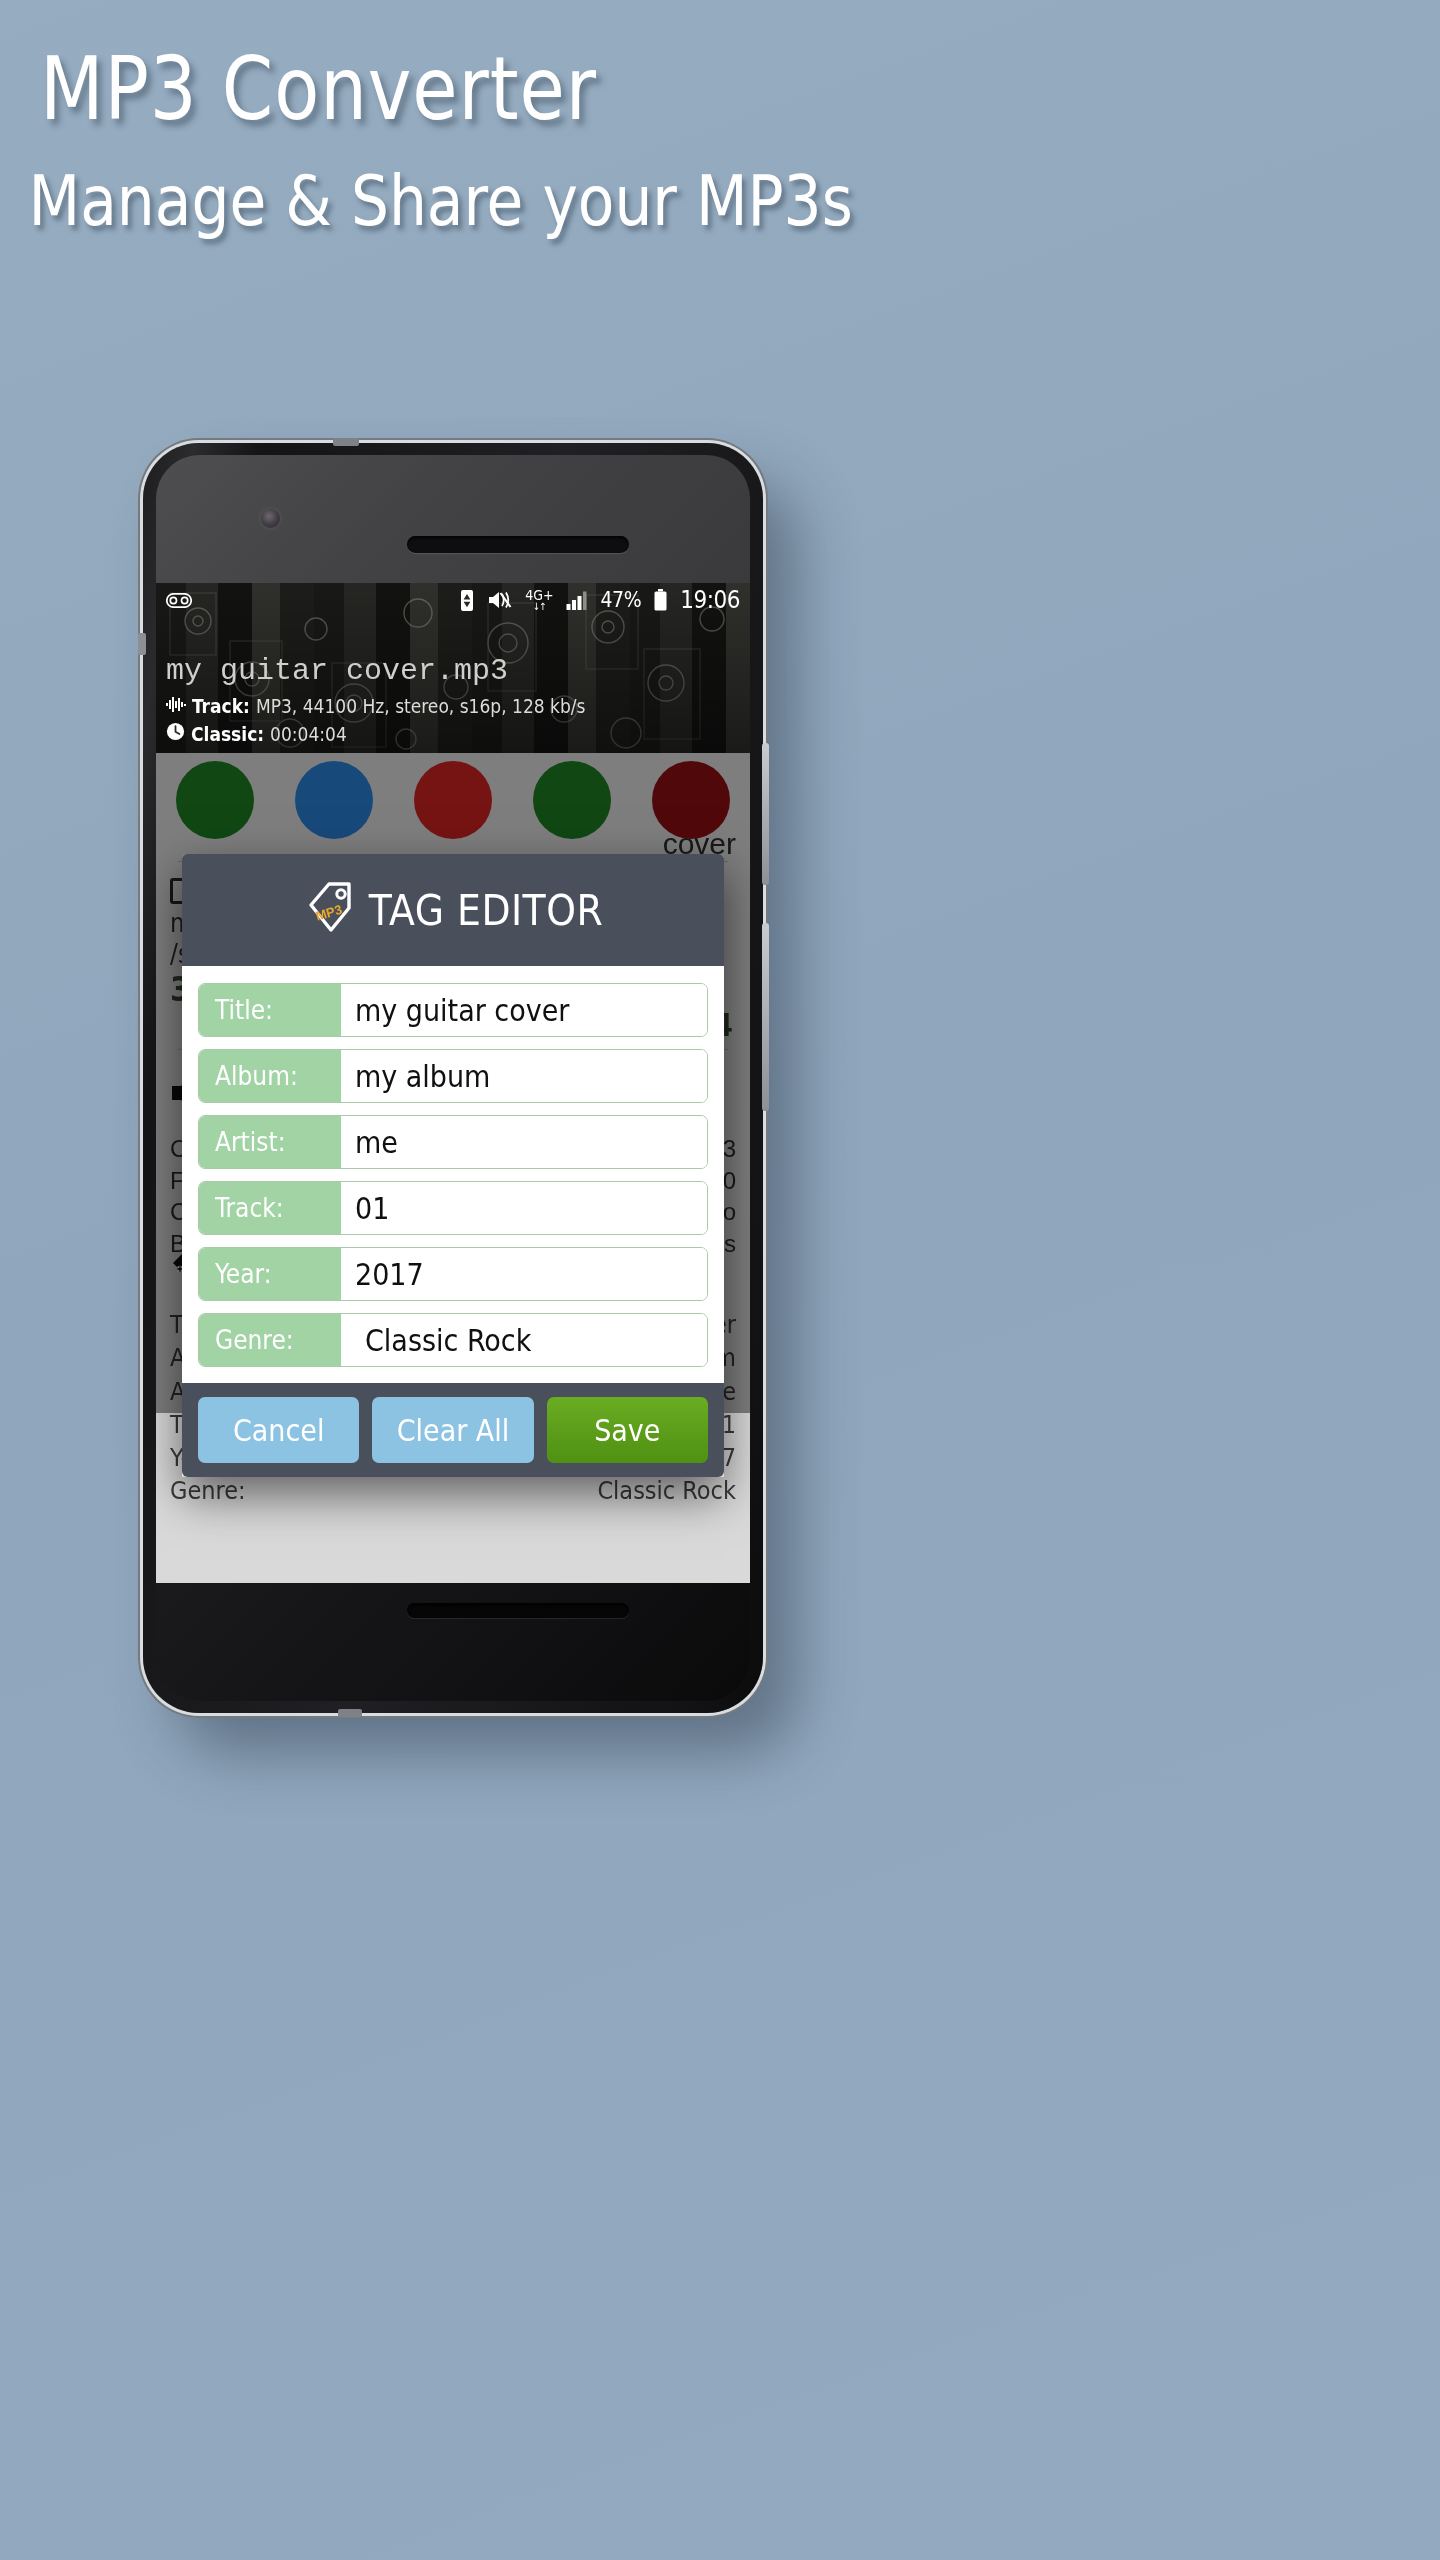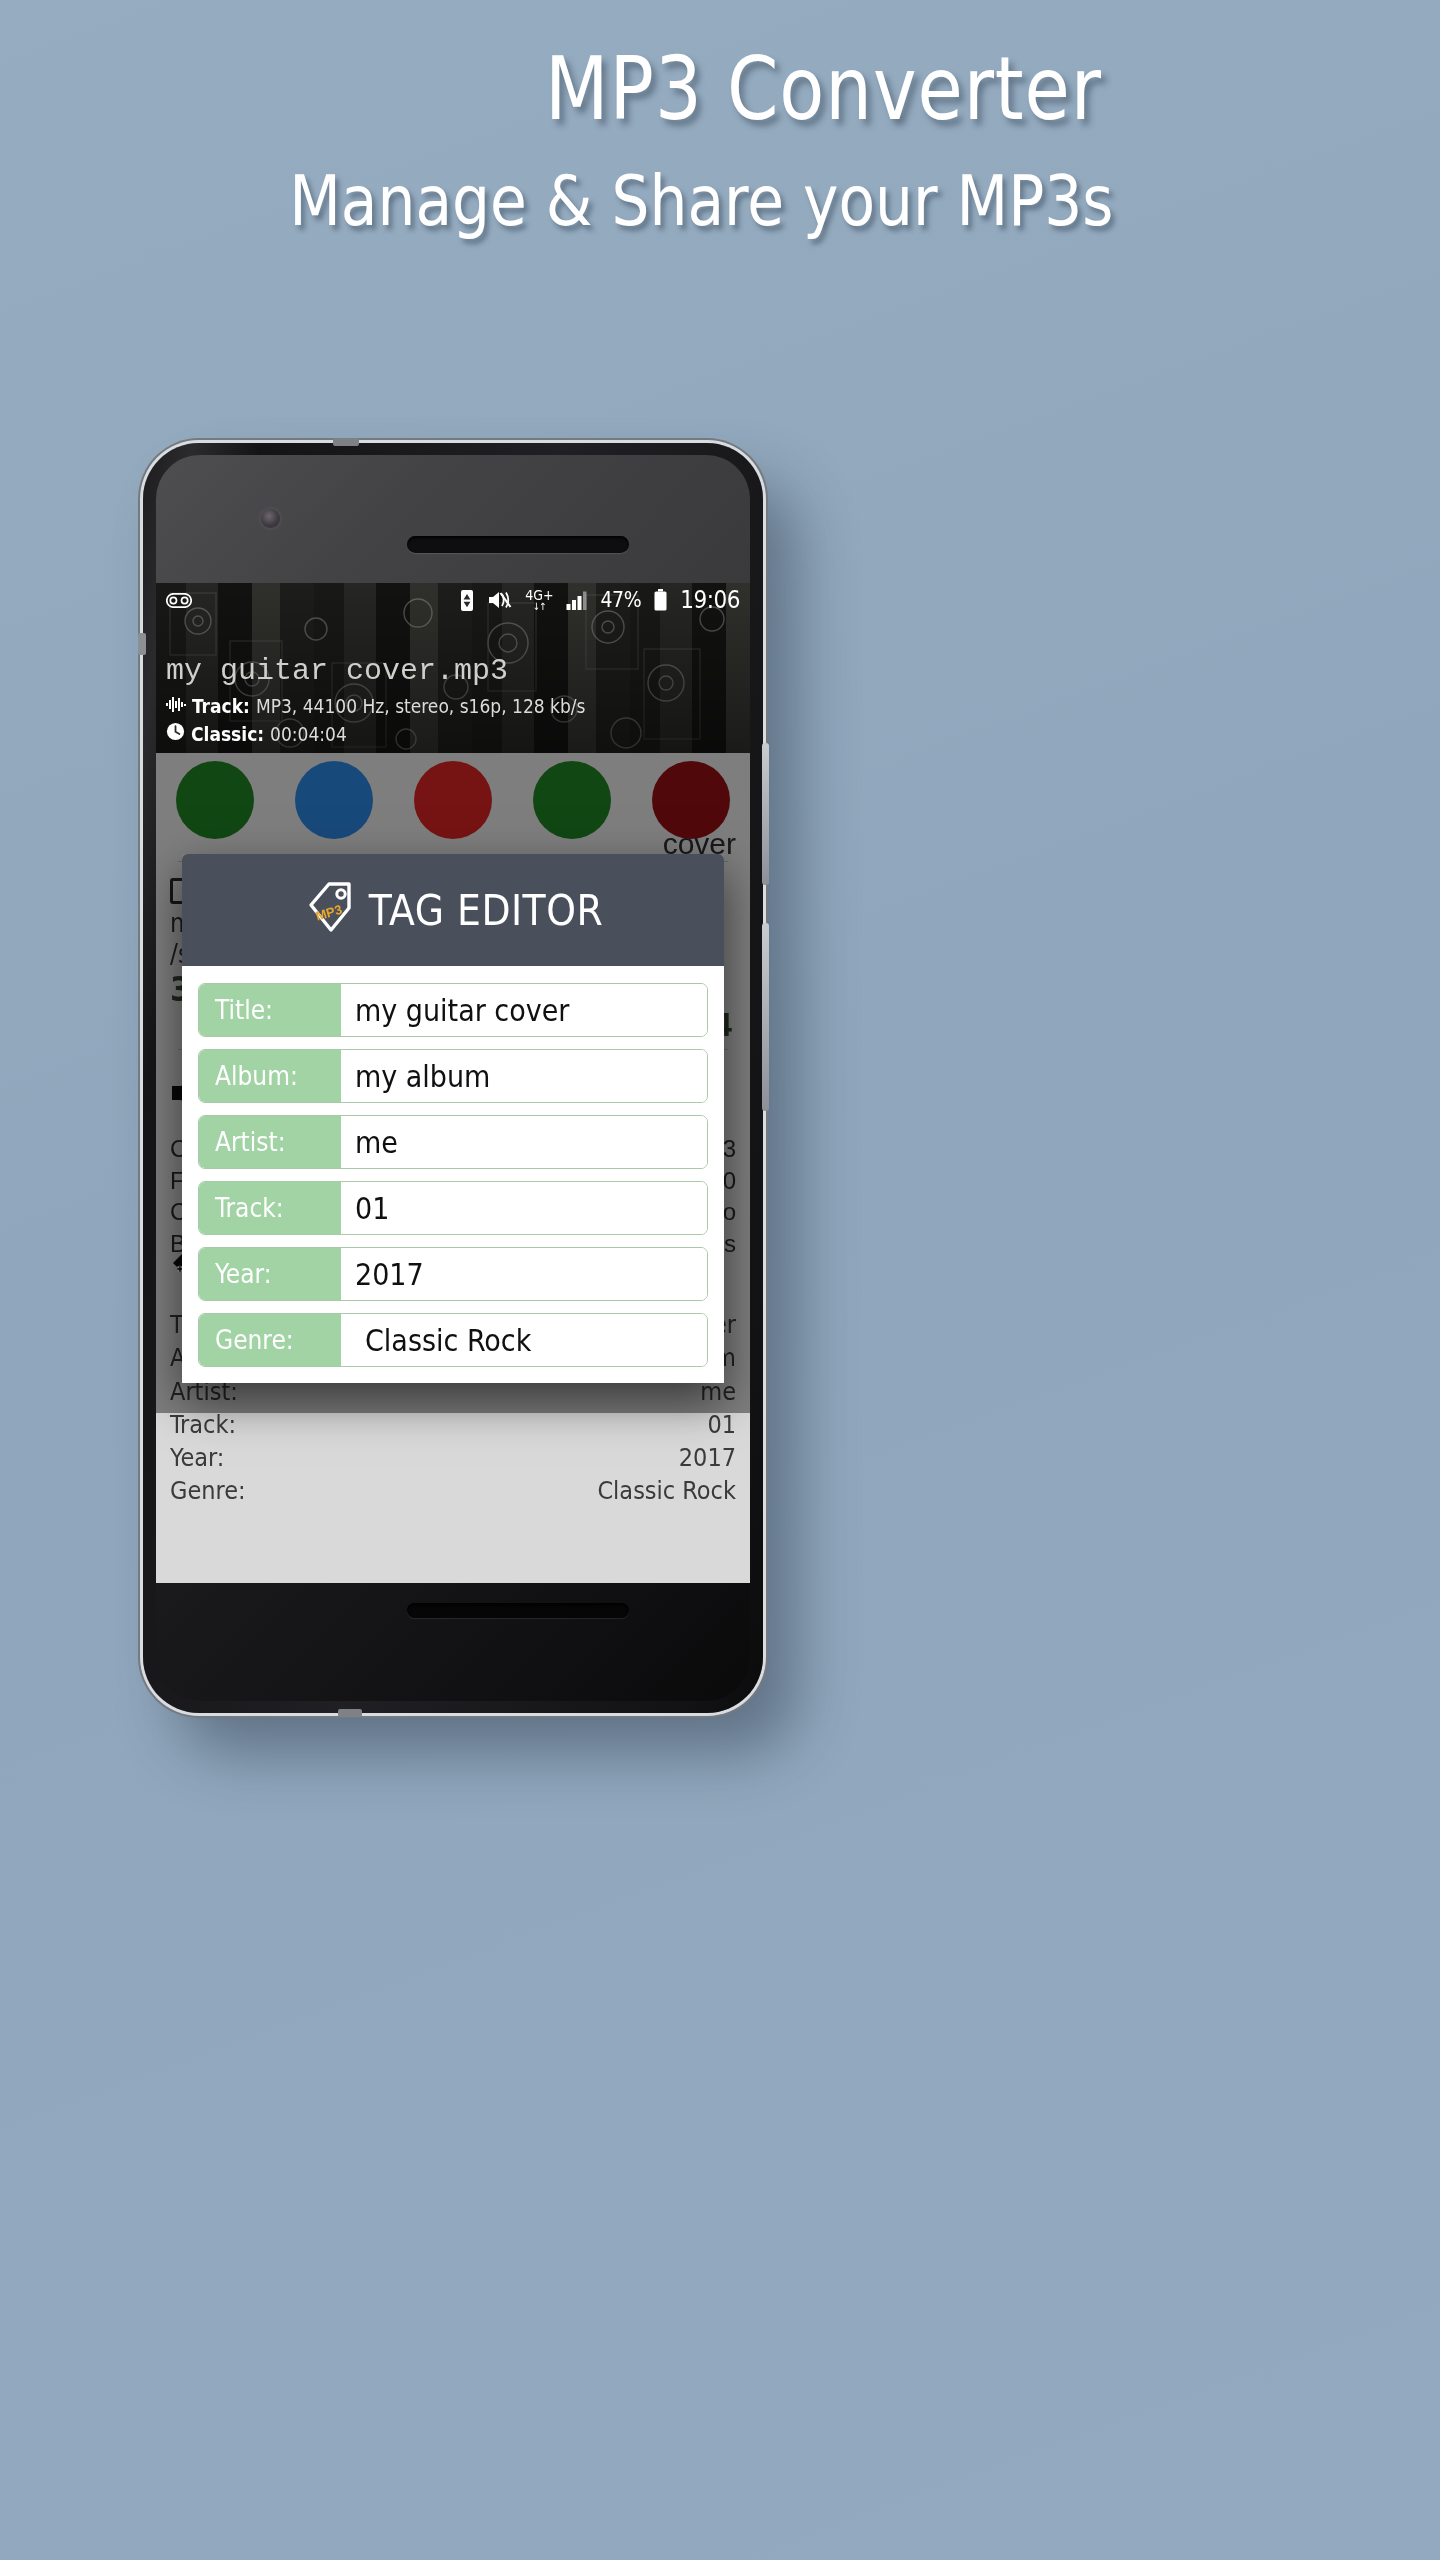--- a/index.html
+++ b/index.html
@@ -11,21 +11,21 @@
   }
   .page {
     position: relative;
     width: 1440px; height: 2560px;
     background: linear-gradient(160deg, #96acc0 0%, #8fa6bc 45%, #93a9bf 100%);
   }
 
   
   .headings {
     position: absolute; top: 40px; left: 0; width: 1142px;
-    text-align: right;
+    text-align: left;
   }
   .app-title {
     font-family: "DejaVu Sans Condensed", "Liberation Sans Narrow", "Liberation Sans", sans-serif;
     font-size: 88px;
     font-weight: 400;
     letter-spacing: 1px;
     color: #ffffff;
     text-shadow: 5px 6px 7px rgba(40,55,72,0.45);
     line-height: 1.12;
     transform: scaleX(0.93);
@@ -538,17 +538,22 @@
           <div class="field">
             <div class="f-label">Year:</div>
             <div class="f-value">2017</div>
           </div>
           <div class="field">
             <div class="f-label">Genre:</div>
             <div class="f-value indent">Classic Rock</div>
           </div>
         </div>
 
+        <div class="dlg-actions">
+          <div class="btn btn-secondary">Cancel</div>
+          <div class="btn btn-secondary">Clear All</div>
+          <div class="btn btn-primary">Save</div>
+        </div>
 
       </div>
     </div>
   </div>
 </div>
 
 </body></html>

